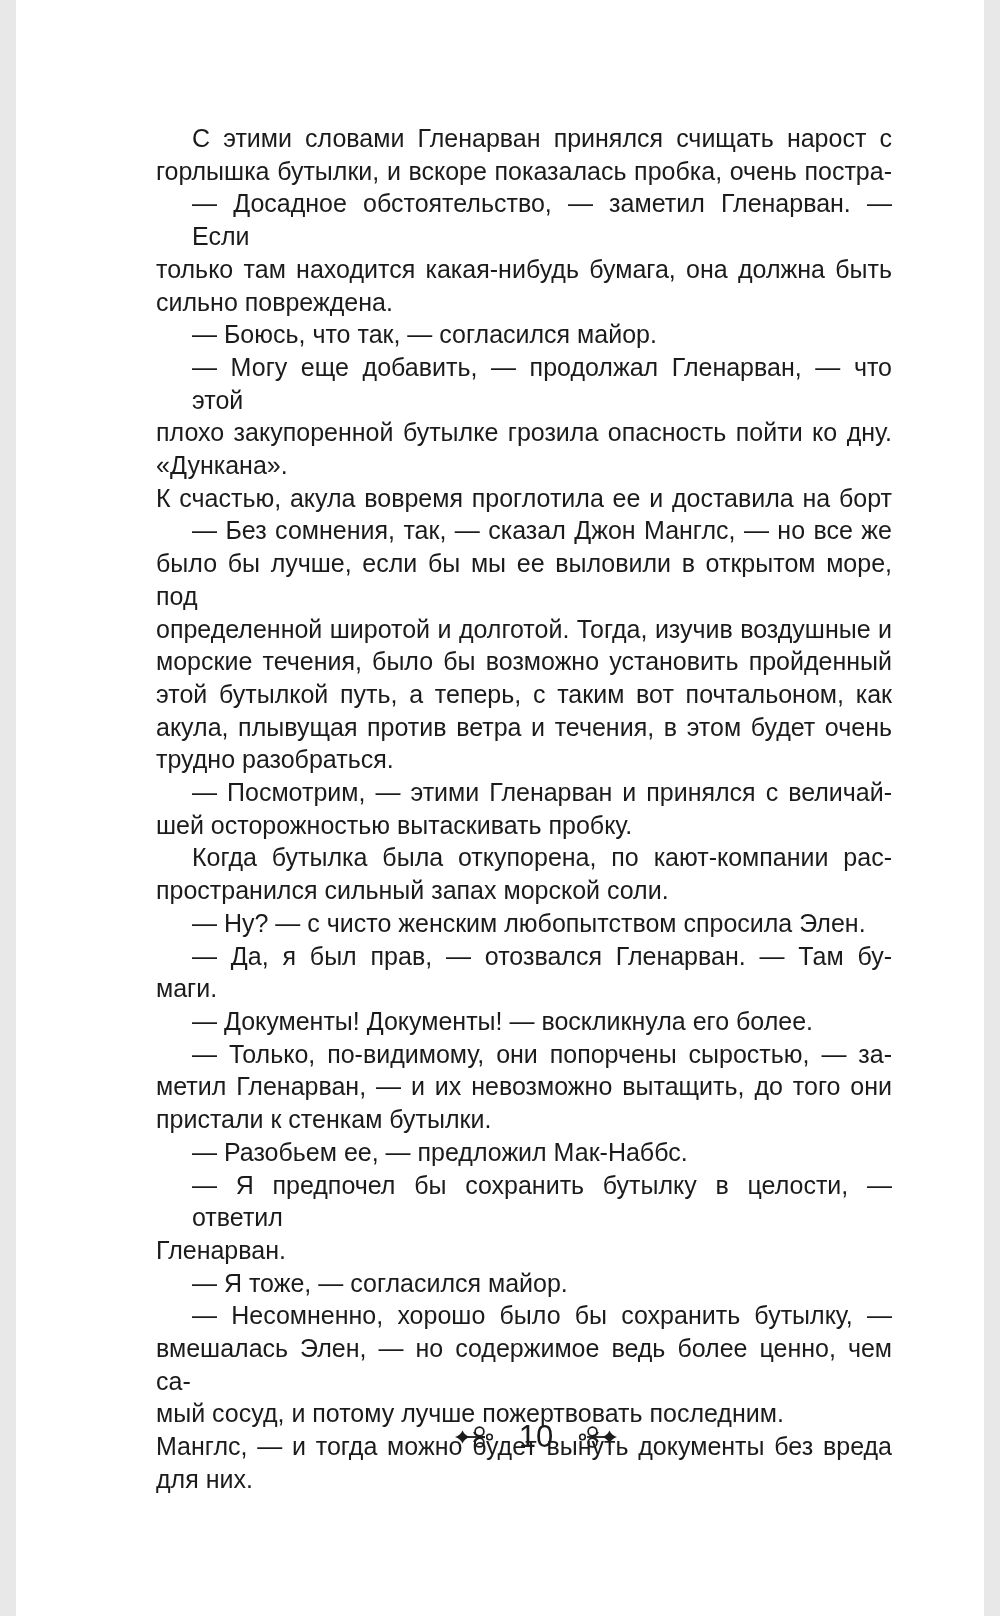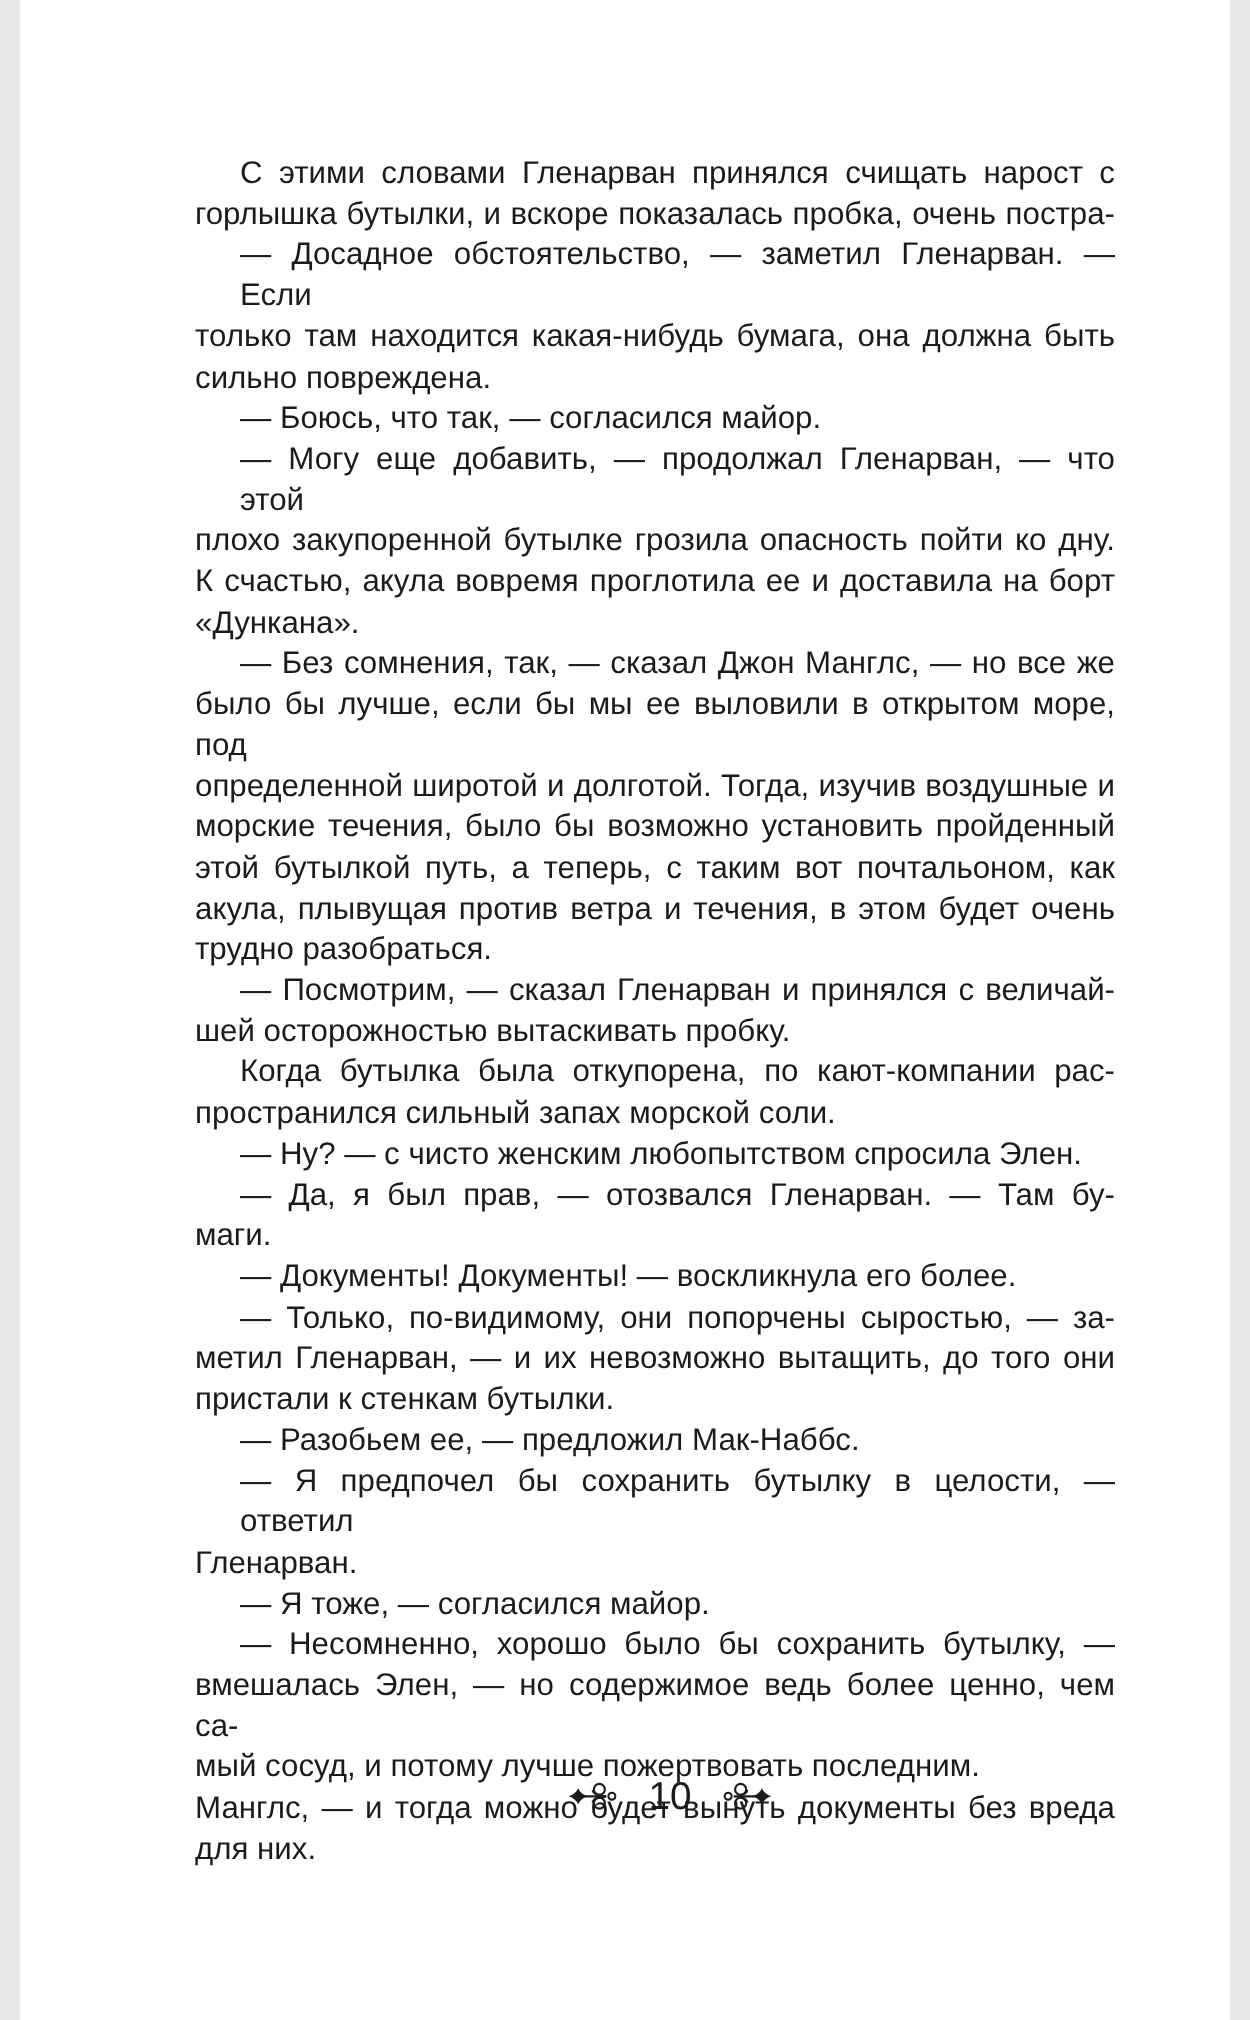--- a/index.html
+++ b/index.html
@@ -70,30 +70,30 @@
   <main class="text-block">
 
   <div class="line first">С этими словами Гленарван принялся счищать нарост с</div>
       <div class="line">горлышка бутылки, и вскоре показалась пробка, очень постра-</div>
       <div class="line first">— Досадное обстоятельство, — заметил Гленарван. — Если</div>
       <div class="line">только там находится какая-нибудь бумага, она должна быть</div>
       <div class="line last">сильно повреждена.</div>
       <div class="line first last">— Боюсь, что так, — согласился майор.</div>
       <div class="line first">— Могу еще добавить, — продолжал Гленарван, — что этой</div>
       <div class="line">плохо закупоренной бутылке грозила опасность пойти ко дну.</div>
+      <div class="line last">«Дункана».</div>
       <div class="line">К счастью, акула вовремя проглотила ее и доставила на борт</div>
-      <div class="line last">«Дункана».</div>
       <div class="line first">— Без сомнения, так, — сказал Джон Манглс, — но все же</div>
       <div class="line">было бы лучше, если бы мы ее выловили в открытом море, под</div>
       <div class="line">определенной широтой и долготой. Тогда, изучив воздушные и</div>
       <div class="line">морские течения, было бы возможно установить пройденный</div>
       <div class="line">этой бутылкой путь, а теперь, с таким вот почтальоном, как</div>
       <div class="line">акула, плывущая против ветра и течения, в этом будет очень</div>
       <div class="line last">трудно разобраться.</div>
-      <div class="line first">— Посмотрим, — сказал Гленарван и принялся с величай-</div>
+      <div class="line first">— Посмотрим, — этими Гленарван и принялся с величай-</div>
       <div class="line last">шей осторожностью вытаскивать пробку.</div>
       <div class="line first">Когда бутылка была откупорена, по кают-компании рас-</div>
       <div class="line last">пространился сильный запах морской соли.</div>
       <div class="line first last">— Ну? — с чисто женским любопытством спросила Элен.</div>
       <div class="line first">— Да, я был прав, — отозвался Гленарван. — Там бу-</div>
       <div class="line last">маги.</div>
       <div class="line first last">— Документы! Документы! — воскликнула его более.</div>
       <div class="line first">— Только, по-видимому, они попорчены сыростью, — за-</div>
       <div class="line">метил Гленарван, — и их невозможно вытащить, до того они</div>
       <div class="line last">пристали к стенкам бутылки.</div>

